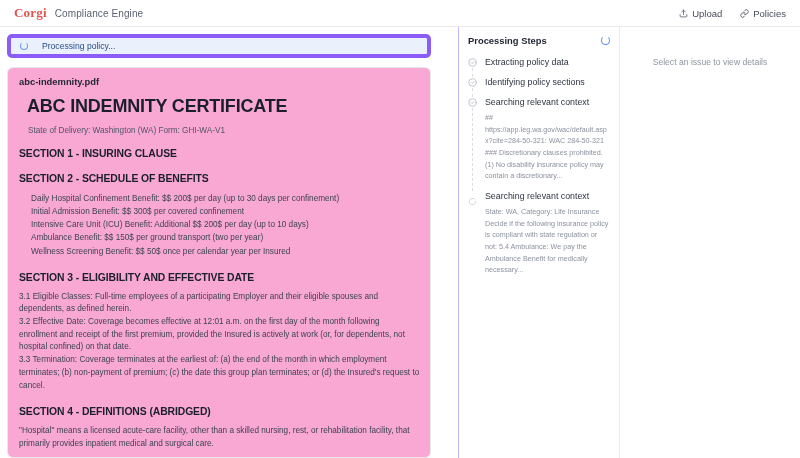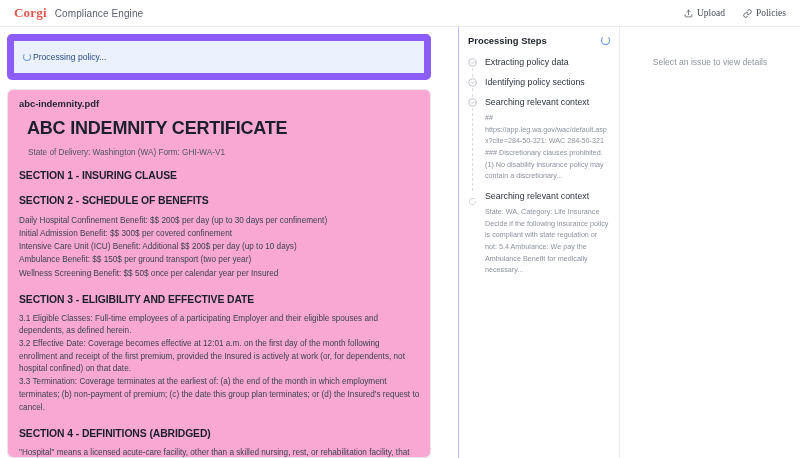--- a/index.html
+++ b/index.html
@@ -29,44 +29,44 @@
     font-size: 13px;
     color: #e0564f;
     letter-spacing: .2px;
   }
   .brand-sub { font-size: 10px; color: #5a6170; letter-spacing: .1px; }
   .header-spacer { flex: 1 1 auto; }
   .header-actions { display: flex; align-items: center; gap: 18px; }
   .hbtn {
     display: flex; align-items: center; gap: 4px;
     font-size: 9.5px; color: #454b59; cursor: pointer;
-    background: none; border: 0; font-family: Liberation Serif, serif;
+    background: none; border: 0; font-family: Liberation Sans, sans-serif;
   }
   .hbtn svg { display: block; }
 
   
   .body { flex: 1 1 auto; display: flex; min-height: 0; }
 
   .col-doc {
     width: 438px; flex: 0 0 438px;
     padding: 7px 7px 0 7px;
     display: flex; flex-direction: column;
     min-height: 0;
     background: #fff;
   }
 
   
   .banner {
     flex: 0 0 auto;
     background: #eaf1fd;
-    border: 7px solid #8b5cf6;
+    border: 4px solid #8b5cf6;
     border-radius: 5px;
     height: 21px;
-    display: flex; align-items: center; gap: 2px;
-    padding: 16px 9px;
+    display: flex; align-items: center; gap: 14px;
+    padding: 8px 9px;
     margin-bottom: 9px;
   }
   .banner-text { font-size: 8.6px; color: #2a4d86; }
 
   .spinner {
     width: 8px; height: 8px; flex: 0 0 8px;
     border: 1.2px solid #6f9be6;
     border-top-color: transparent;
     border-radius: 50%;
   }
@@ -90,21 +90,21 @@
     font-size: 18px; font-weight: 700; letter-spacing: -.2px;
     color: #1a1f2b; margin: 0 0 9px 9px;
   }
   .doc-meta { font-size: 8.2px; color: #4e5565; margin: 0 0 13px 10px; }
   .sec-h {
     font-size: 10.4px; font-weight: 700; color: #1a1f2b;
     margin: 0 0 8px 1px; letter-spacing: -.1px;
   }
   .sec-block { margin-bottom: 14px; }
   .sec-p { font-size: 8.2px; line-height: 1.55; color: #3c4352; margin: 0 0 0 1px; }
-  .sec-line { font-size: 8.2px; line-height: 1.6; color: #3c4352; margin-left: 1px; }
+  .sec-line { font-size: 8.2px; line-height: 1.6; color: #3c4352; margin-left: 13px; }
 
   
   .col-steps {
     width: 162px; flex: 0 0 162px;
     border-left: 1px solid #c4b5fd;
     border-right: 1px solid #e9ebef;
     padding: 8px 9px 6px 9px;
     overflow: hidden;
     background: #fff;
     margin-left: 20px;

